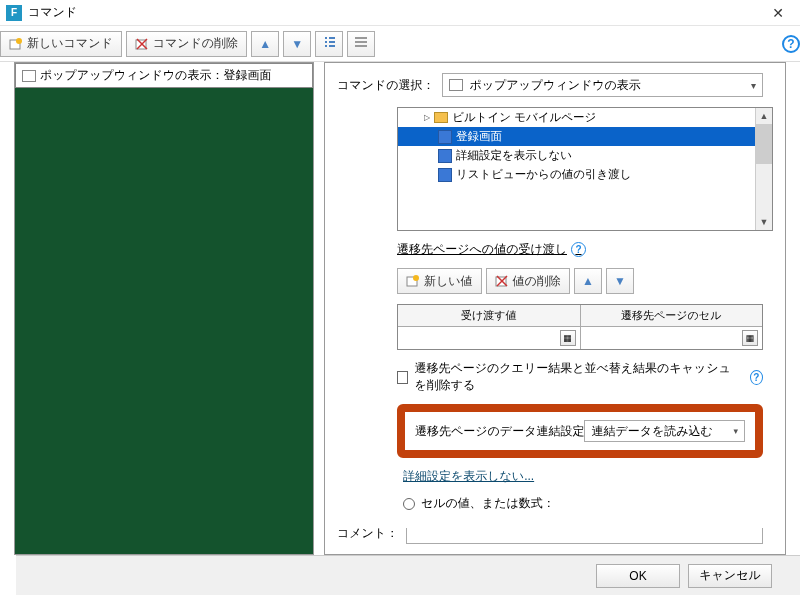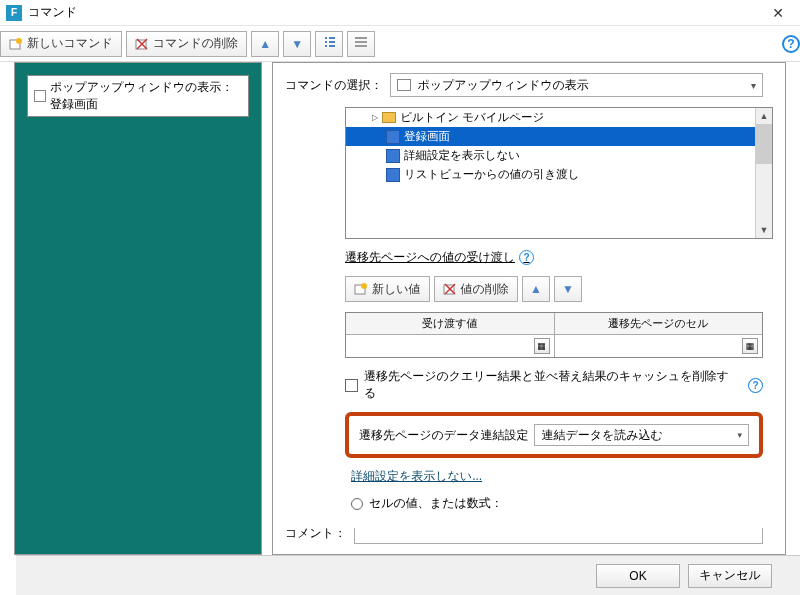--- a/index.html
+++ b/index.html
@@ -55,24 +55,24 @@
     font-weight:bold;font-size:12px;margin-left:auto;
   }
   .main-area {
     position:absolute;
     top:62px; left:0; right:0; bottom:40px;
     display:flex;
     padding:0 14px 0 14px;
     gap:10px;
   }
   .left-panel {
-    width:248px;
+    width:300px;
     border:1px solid #999;
-    background:#0f766e;
-    padding:12px;
+    background:#14532d;
+    padding:0;
   }
   .left-item {
     border:1px solid #888;
     background:#fff;
     padding:3px 6px;
     display:flex;align-items:center;gap:4px;
   }
   .page-icon {
     width:14px;height:12px;border:1px solid #888;background:#fff;position:relative;
   }
@@ -131,23 +131,23 @@
   .values-table .hdr>div{flex:1;text-align:center;padding:3px 0;border-right:1px solid #aaa;font-size:11px;}
   .values-table .hdr>div:last-child{border-right:none;}
   .values-table .body{display:flex;height:22px;}
   .values-table .body>div{flex:1;border-right:1px solid #aaa;display:flex;align-items:center;padding:0 4px;}
   .values-table .body>div:last-child{border-right:none;}
   .mini-icon{margin-left:auto;width:16px;height:16px;border:1px solid #999;background:linear-gradient(#fff,#eaeaea);display:flex;align-items:center;justify-content:center;font-size:9px;}
   .checkbox-row{margin-left:60px;display:flex;align-items:center;gap:6px;margin-right:14px;}
   .chk{width:13px;height:13px;border:1px solid #666;background:#fff;}
   .red-highlight{
     margin-left:60px;margin-right:14px;
-    border:4px solid #c2410c;border-radius:6px;
+    border:8px solid #c2410c;border-radius:6px;
     padding:8px 10px;
-    display:flex;align-items:center;gap:6px;
+    display:flex;align-items:center;gap:0;
   }
   .combo{
     flex:1;height:22px;border:1px solid #aaa;background:#fff;
     display:flex;align-items:center;padding:0 6px;
   }
   .combo .arrow{margin-left:auto;font-size:9px;color:#555;}
   .link{color:#0c4a6e;text-decoration:underline;margin-left:66px;cursor:pointer;}
   .radio-row{margin-left:66px;display:flex;align-items:center;gap:6px;position:relative;}
   .radio{width:12px;height:12px;border-radius:50%;border:1px solid #666;}
   .comment-row{display:flex;align-items:center;gap:8px;margin-right:14px;margin-top:auto;}

